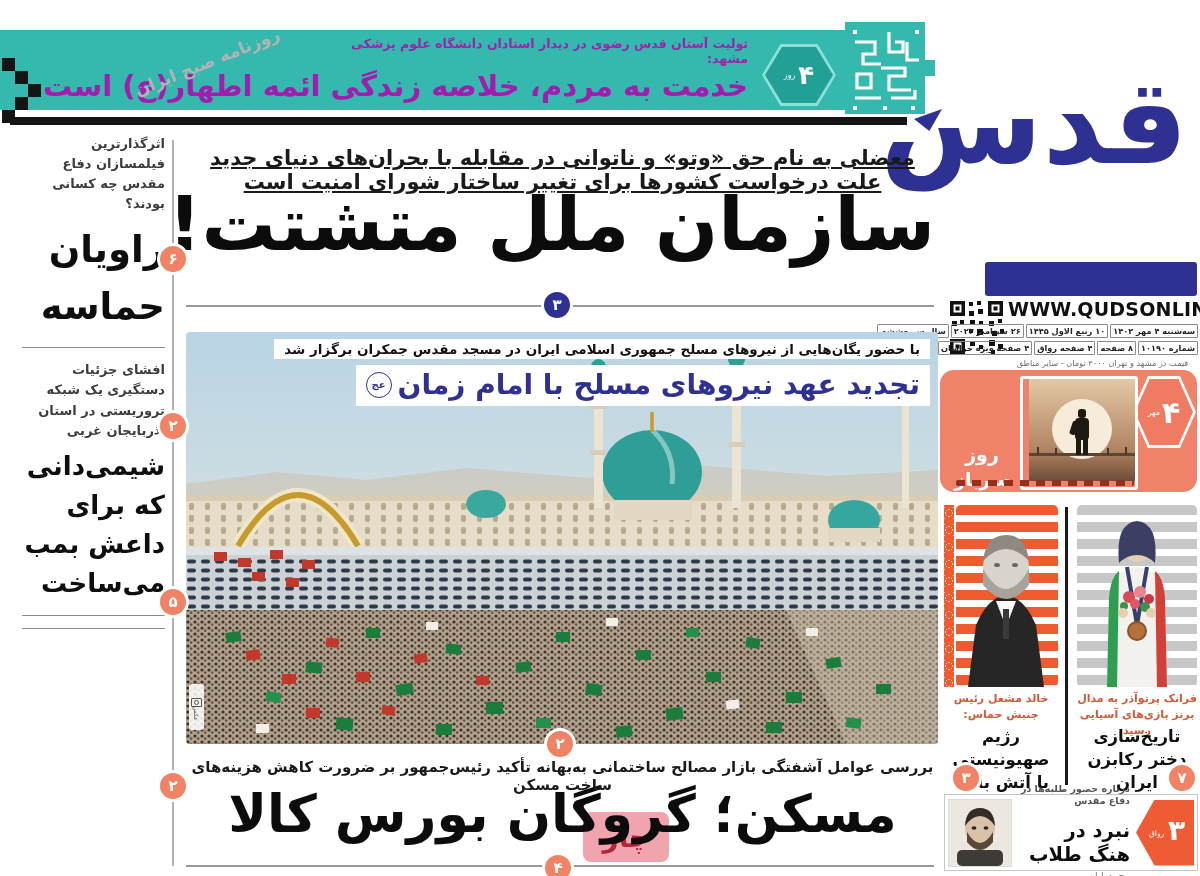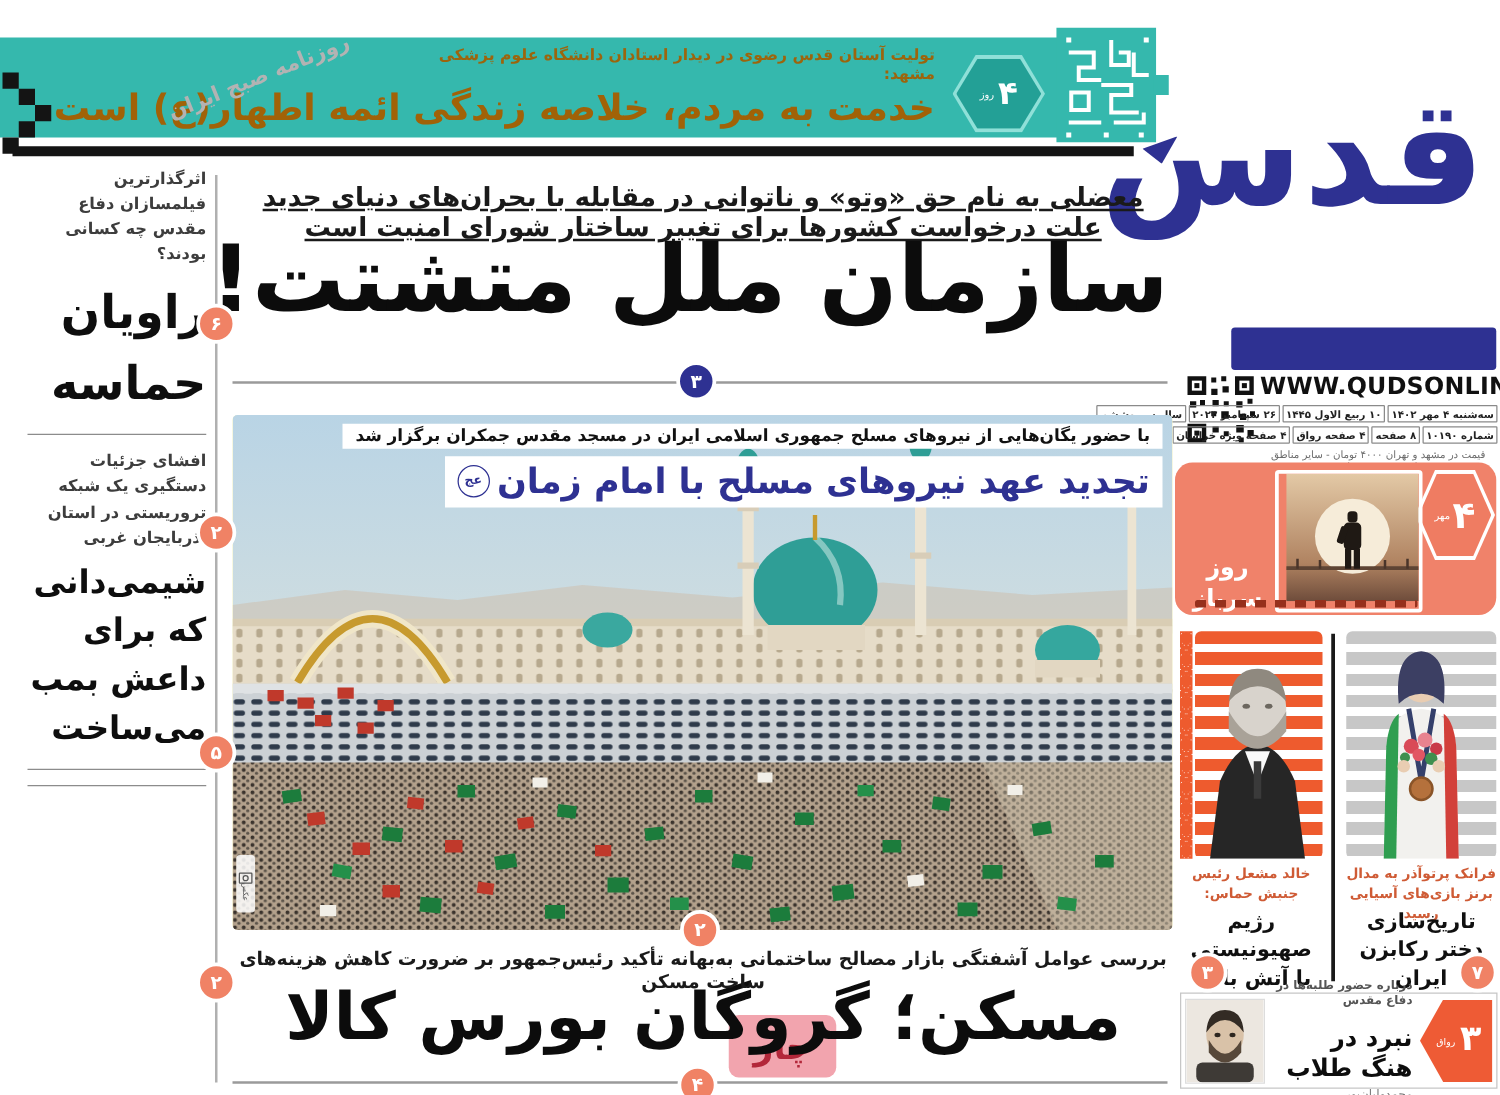--- a/index.html
+++ b/index.html
@@ -3,21 +3,21 @@
 <meta charset="utf-8">
 <style>
   html,body{margin:0;padding:0;background:#e9e9e9;}
   .page{position:relative;width:1200px;height:876px;background:#ffffff;overflow:hidden;
         font-family:"DejaVu Sans",sans-serif;direction:rtl;margin:0 auto;}
   .abs{position:absolute;}
 
   
   .banner{left:0;top:30px;width:903px;height:80px;background:#35b8ad;}
   .checker{width:13px;height:13px;background:#141414;}
-  .banner-text{top:36px;right:452px;text-align:right;color:#a16207;width:430px;}
+  .banner-text{top:36px;right:452px;text-align:right;color:#a21caf;width:430px;}
   .banner-kicker{font-size:12.5px;font-weight:bold;opacity:.96;}
   .banner-headline{font-size:29px;font-weight:bold;margin-top:3px;letter-spacing:-.5px;white-space:nowrap;}
   .hex{clip-path:polygon(25% 0,75% 0,100% 50%,75% 100%,25% 100%,0 50%);
        display:flex;align-items:center;justify-content:center;}
   .banner-hex-outer{left:762px;top:44px;width:74px;height:62px;background:#8fe0d8;}
   .banner-hex-inner{left:765px;top:47px;width:68px;height:56px;background:#23a096;color:#fff;
        flex-direction:row;gap:3px;}
   .banner-hex-inner .n{font-size:26px;font-weight:bold;}
   .banner-hex-inner .l{font-size:8px;}
   .kufic{left:845px;top:22px;}

